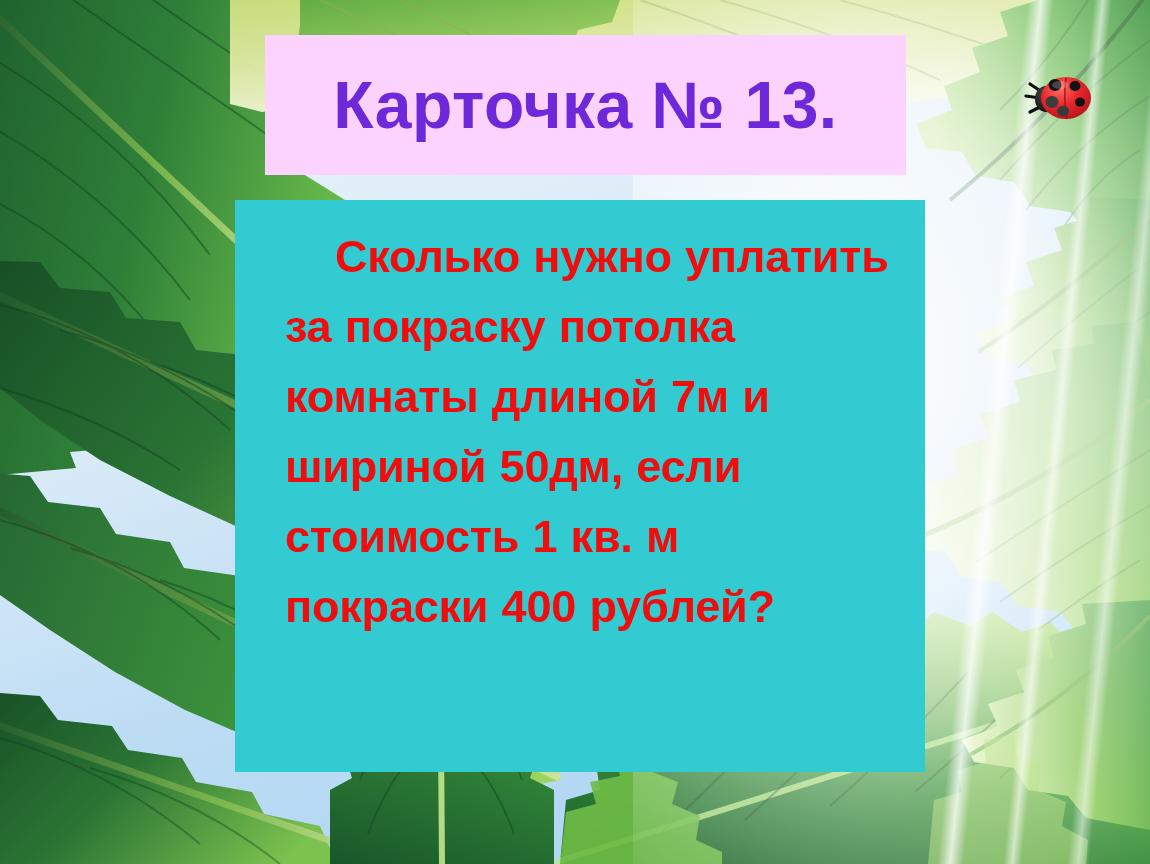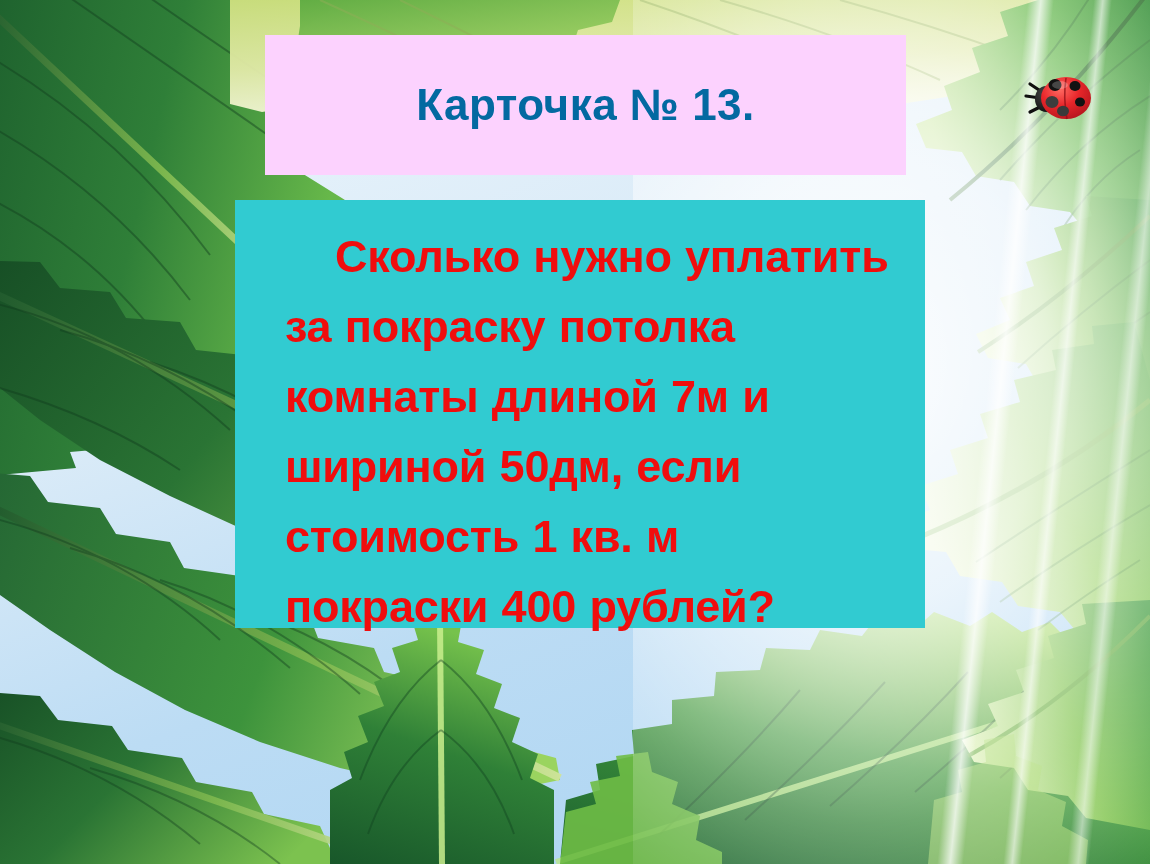--- a/index.html
+++ b/index.html
@@ -56,35 +56,35 @@
     left: 265px;
     top: 35px;
     width: 641px;
     height: 140px;
     background: #fcd2fe;
     display: flex;
     align-items: center;
     justify-content: center;
   }
   .title-text {
-    font-size: 44px;
+    font-size: 66px;
     font-weight: bold;
-    color: #0369a1;
+    color: #6d28d9;
     letter-spacing: 0.5px;
     white-space: nowrap;
     line-height: 1;
   }
 
   
   .question-plate {
     position: absolute;
     left: 235px;
     top: 200px;
     width: 690px;
-    height: 428px;
+    height: 572px;
     background: #31cbd1;
     box-sizing: border-box;
     padding: 22px 32px 0 50px;
   }
   .question-text {
     margin: 0;
     font-size: 45px;
     font-weight: bold;
     color: #f00d0d;
     line-height: 70px;

